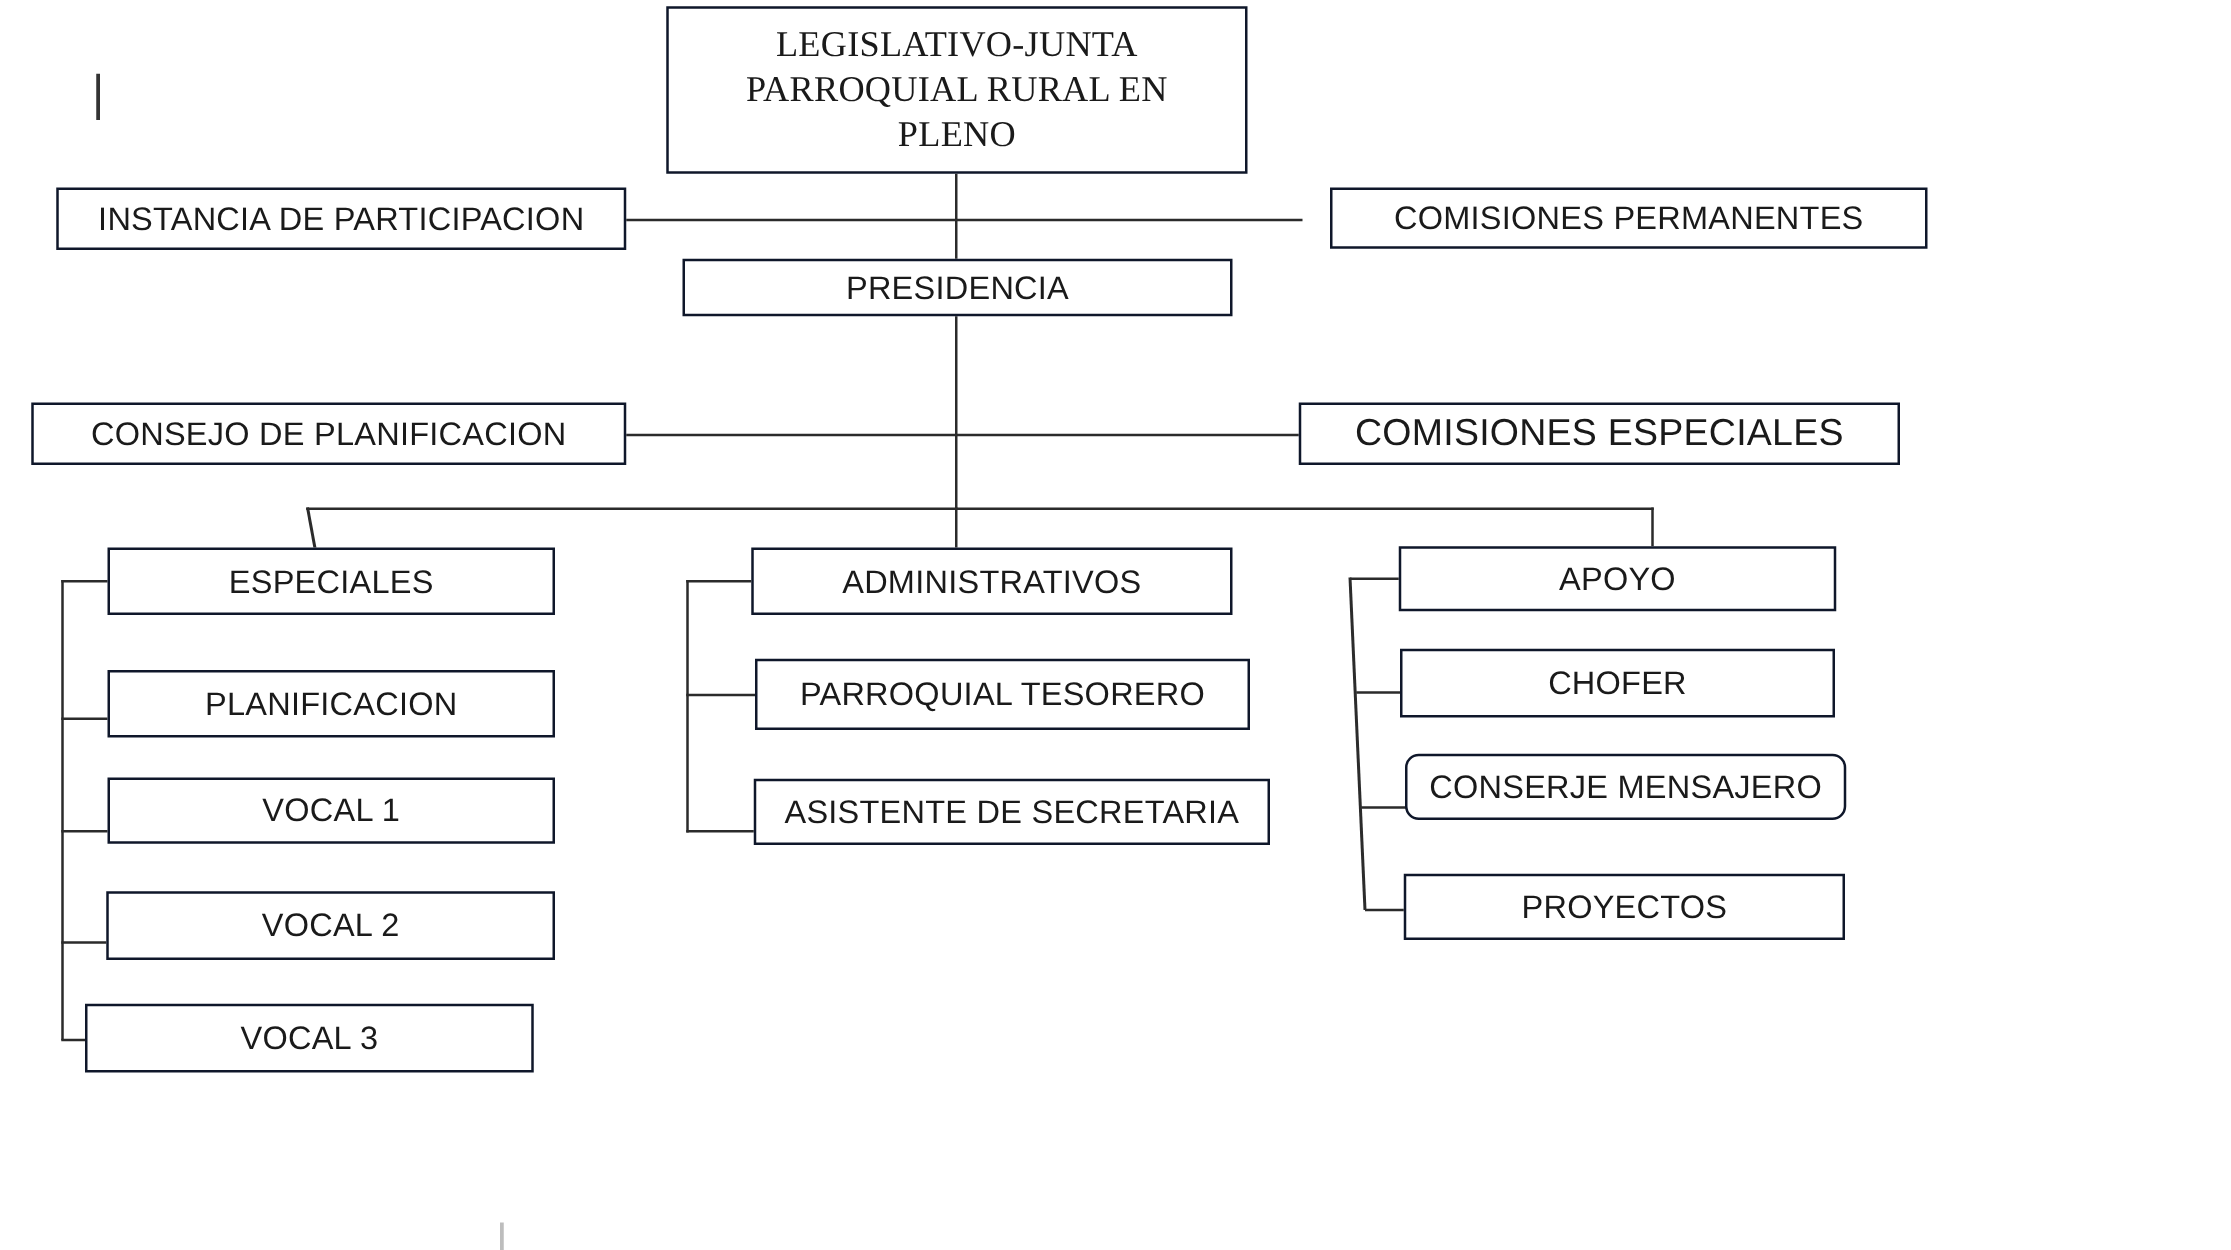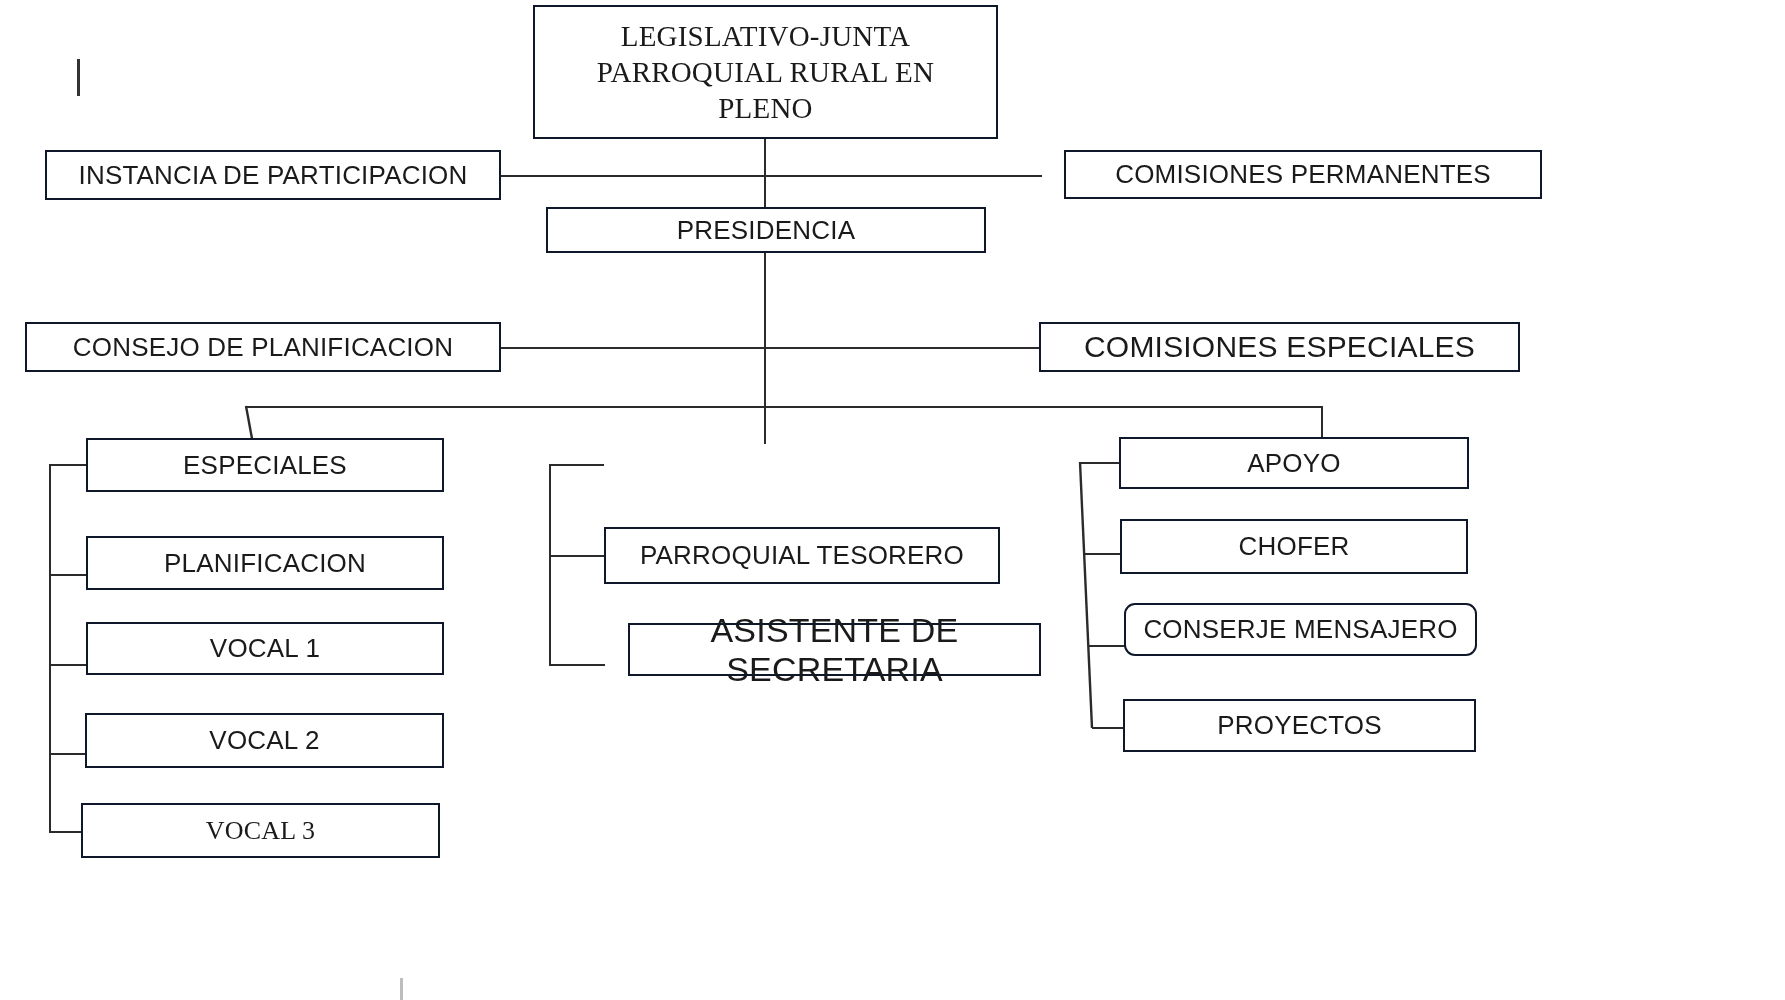--- a/index.html
+++ b/index.html
@@ -126,46 +126,49 @@
   </div>
 
   <div class="node" style="left:1039px; top:322px; width:481px; height:50px; font-size:30px;">
     <span>COMISIONES ESPECIALES</span>
   </div>
 
   <div class="node" style="left:86px; top:438px; width:358px; height:54px; font-size:26px;">
     <span>ESPECIALES</span>
   </div>
 
+  <div class="node" style="left:601px; top:438px; width:385px; height:54px; font-size:26px;">
+    <span>ADMINISTRATIVOS</span>
+  </div>
 
   <div class="node" style="left:1119px; top:437px; width:350px; height:52px; font-size:26px;">
     <span>APOYO</span>
   </div>
 
   <div class="node" style="left:86px; top:536px; width:358px; height:54px; font-size:26px;">
     <span>PLANIFICACION</span>
   </div>
 
   <div class="node" style="left:86px; top:622px; width:358px; height:53px; font-size:26px;">
     <span>VOCAL 1</span>
   </div>
 
   <div class="node" style="left:85px; top:713px; width:359px; height:55px; font-size:26px;">
     <span>VOCAL 2</span>
   </div>
 
-  <div class="node" style="left:81px; top:803px; width:359px; height:55px; font-size:26px;font-family:Liberation Serif, serif;">
+  <div class="node" style="left:68px; top:803px; width:359px; height:55px; font-size:26px;">
     <span>VOCAL 3</span>
   </div>
 
   <div class="node" style="left:604px; top:527px; width:396px; height:57px; font-size:26px;">
     <span>PARROQUIAL TESORERO</span>
   </div>
 
-  <div class="node" style="left:603px; top:623px; width:413px; height:53px; font-size:34px;margin-left:25px;">
+  <div class="node" style="left:603px; top:623px; width:413px; height:53px; font-size:26px;">
     <span>ASISTENTE DE SECRETARIA</span>
   </div>
 
   <div class="node" style="left:1120px; top:519px; width:348px; height:55px; font-size:26px;">
     <span>CHOFER</span>
   </div>
 
   <div class="node" style="left:1124px; top:603px; width:353px; height:53px; font-size:26px;border-radius:11px;">
     <span>CONSERJE MENSAJERO</span>
   </div>

